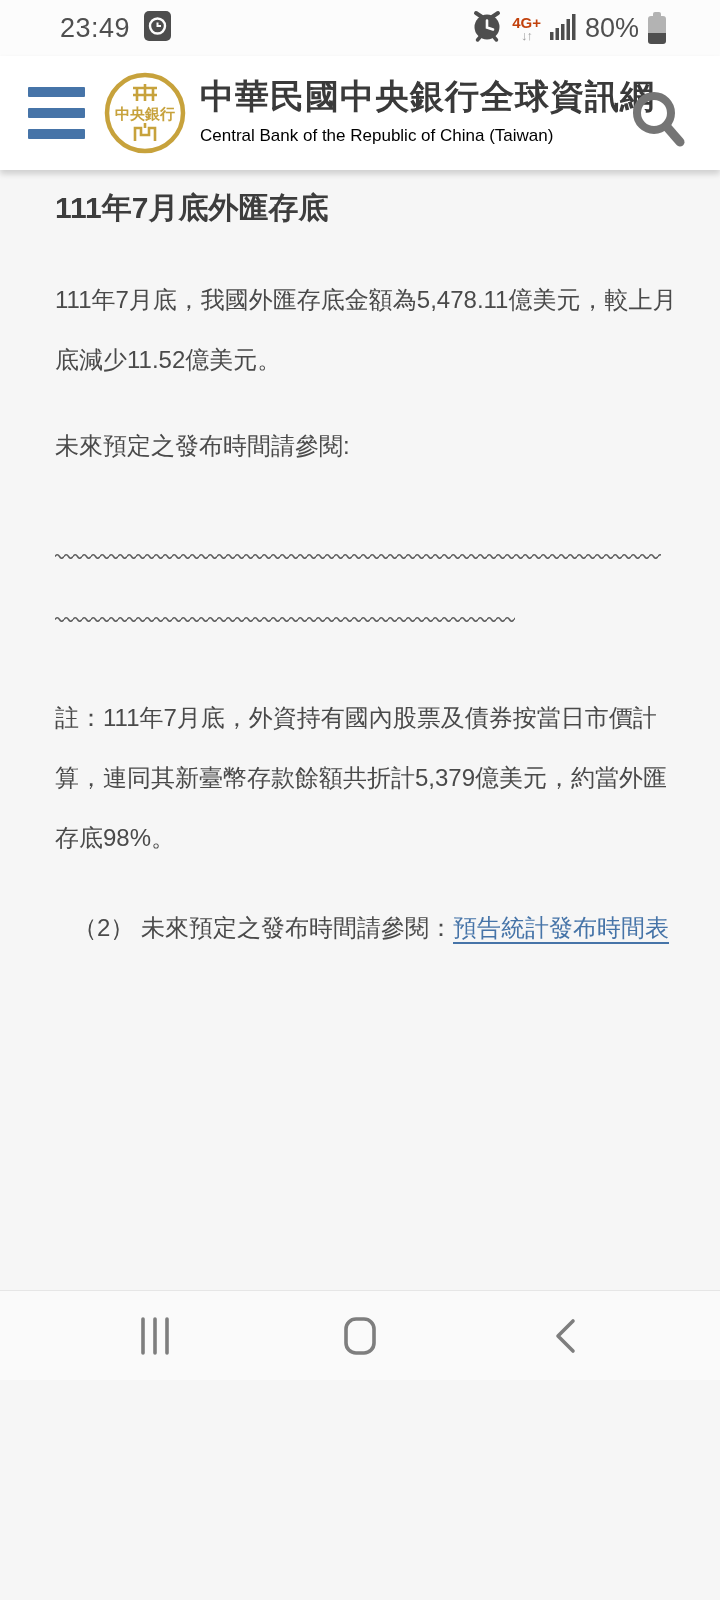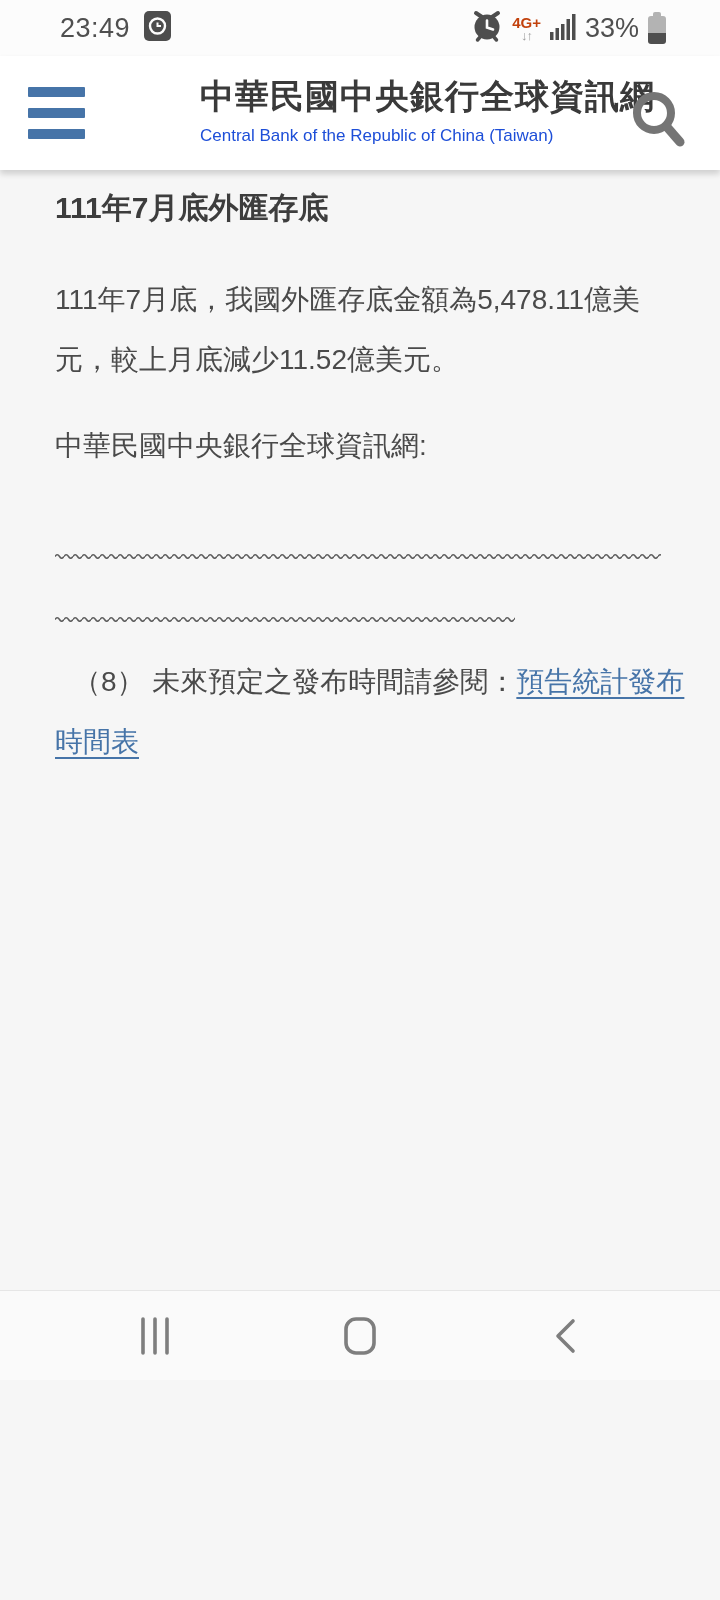--- a/index.html
+++ b/index.html
@@ -30,30 +30,30 @@
     position:absolute; top:56px; left:0; right:0; height:114px; background:#ffffff;
     box-shadow:0 4px 6px rgba(0,0,0,0.16); display:flex; align-items:center; z-index:5;
   }
   .hamburger { position:absolute; left:28px; top:31px; width:57px; height:52px; display:flex;
     flex-direction:column; justify-content:space-between; cursor:pointer; }
   .hamburger span { display:block; height:10px; background:#4674a8; border-radius:1px; }
   .logo { position:absolute; left:103px; top:15px; width:84px; height:84px; }
   .title-block { position:absolute; left:200px; top:18px; width:410px; }
   .title-zh { font-family:"Liberation Serif", serif; font-size:34px; font-weight:700;
     color:#3a3a3a; white-space:nowrap; letter-spacing:1px; }
-  .title-en { font-size:17px; color:#1d4ed8; margin-top:6px; white-space:nowrap; }
+  .title-en { font-size:17px; color:#000000; margin-top:6px; white-space:nowrap; }
   .search-btn { position:absolute; right:30px; top:29px; width:62px; height:68px; cursor:pointer; }
 
   
   .content {
     position:absolute; top:170px; left:0; right:0; height:1340px;
     background:#f6f6f6; padding:10px 31px 0 55px; color:#4a4a4a; overflow:hidden;
   }
   .article-heading { font-size:30px; font-weight:bold; color:#3d3d3d; line-height:40px; margin-top:8px; }
-  .body-text { font-size:28px; line-height:60px; color:#4a4a4a; }
+  .body-text { font-size:24px; line-height:60px; color:#4a4a4a; }
   .lead { margin-top:42px; }
   .factors-intro { margin-top:26px; }
   .factor-list { margin-top:28px; padding-left:60px; }
   .wave { display:block; margin-top:76px; }
   .wave.second { margin-top:56px; }
   .note { margin-top:66px; }
   .sched1 { margin-top:122px; text-indent:18px; }
   .sched2 { margin-top:30px; text-indent:18px; }
   .inline-link { color:#4674a8; text-decoration:underline; text-underline-offset:6px; cursor:pointer; }
 
@@ -114,66 +114,82 @@
       </span>
       <span>
         <svg width="26" height="28" viewBox="0 0 26 28">
           <rect x="0" y="20" width="3.5" height="8" fill="#4d4d4d"></rect>
           <rect x="5.5" y="16" width="3.5" height="12" fill="#4d4d4d"></rect>
           <rect x="11" y="12" width="3.5" height="16" fill="#4d4d4d"></rect>
           <rect x="16.5" y="7" width="3.5" height="21" fill="#4d4d4d"></rect>
           <rect x="22" y="2" width="3.5" height="26" fill="#4d4d4d"></rect>
         </svg>
       </span>
-      <span class="sb-batt-label">33%</span>
+      <span class="sb-batt-label">80%</span>
       <span class="battery">
         <span class="cap"></span>
           <span class="body"></span>
       </span>
     </div>
   </div>
 
   <div class="header">
     <div class="hamburger">
       <span></span>
         <span></span>
         <span></span>
     </div>
+    <div class="logo">
+      <svg width="84" height="84" viewBox="0 0 84 84">
+        <circle cx="42" cy="42" r="38" fill="#ffffff" stroke="#c7a23c" stroke-width="4.5"></circle>
+
+        <g stroke="#c7a23c" stroke-width="2.6" fill="none">
+          <path d="M30 17 H54 M34 17 V30 M42 13 V30 M50 17 V30 M30 24 H54"></path>
+        </g>
+
+        <text x="42" y="48" text-anchor="middle" font-size="15" font-weight="bold" fill="#c7a23c">中央銀行</text>
+
+        <g stroke="#c7a23c" stroke-width="2.6" fill="none">
+          <path d="M32 70 V57 H38 V64 H46 V57 H52 V70 M42 57 V52"></path>
+        </g>
+      </svg>
+    </div>
     <div class="title-block">
       <div class="title-zh">中華民國中央銀行全球資訊網</div>
       <div class="title-en">Central Bank of the Republic of China (Taiwan)</div>
     </div>
     <div class="search-btn">
       <svg width="62" height="68" viewBox="0 0 62 68">
         <circle cx="26" cy="28" r="17" fill="none" stroke="#757575" stroke-width="8"></circle>
         <line x1="39" y1="42" x2="52" y2="57" stroke="#757575" stroke-width="9" stroke-linecap="round"></line>
       </svg>
     </div>
   </div>
 
   <div class="content">
     <div class="article-heading">111年7月底外匯存底</div>
 
     <p class="body-text lead">111年7月底，我國外匯存底金額為5,478.11億美元，較上月底減少11.52億美元。</p>
 
-    <p class="body-text factors-intro">中華民國中央銀行全球資訊網:</p>
+    <p class="body-text factors-intro">未來預定之發布時間請參閱:</p>
 
     <div class="factor-list">
     </div>
 
     <svg class="wave" width="606" height="7">
       <rect width="606" height="7" fill="url(#wavep)"></rect>
     </svg>
     <svg class="wave second" width="460" height="7">
       <rect width="460" height="7" fill="url(#wavep)"></rect>
     </svg>
 
-
-
-    <p class="body-text sched2"><span>（8） 未來預定之發布時間請參閱：</span><a class="inline-link">預告統計發布時間表</a></p>
+    <p class="body-text note">註：111年7月底，外資持有國內股票及債券按當日市價計算，連同其新臺幣存款餘額共折計5,379億美元，約當外匯存底98%。</p>
+
+
+    <p class="body-text sched2"><span>（2） 未來預定之發布時間請參閱：</span><a class="inline-link">預告統計發布時間表</a></p>
   </div>
 
   <div class="scroll-top">
     <svg width="40" height="30" viewBox="0 0 40 30">
       <polyline points="8,24 20,10 32,24" fill="none" stroke="#f3f3f3" stroke-width="4.5" stroke-linecap="round" stroke-linejoin="round"></polyline>
     </svg>
   </div>
 
   <div class="nav-bar">
     <div class="nav-btn nav-recents">

